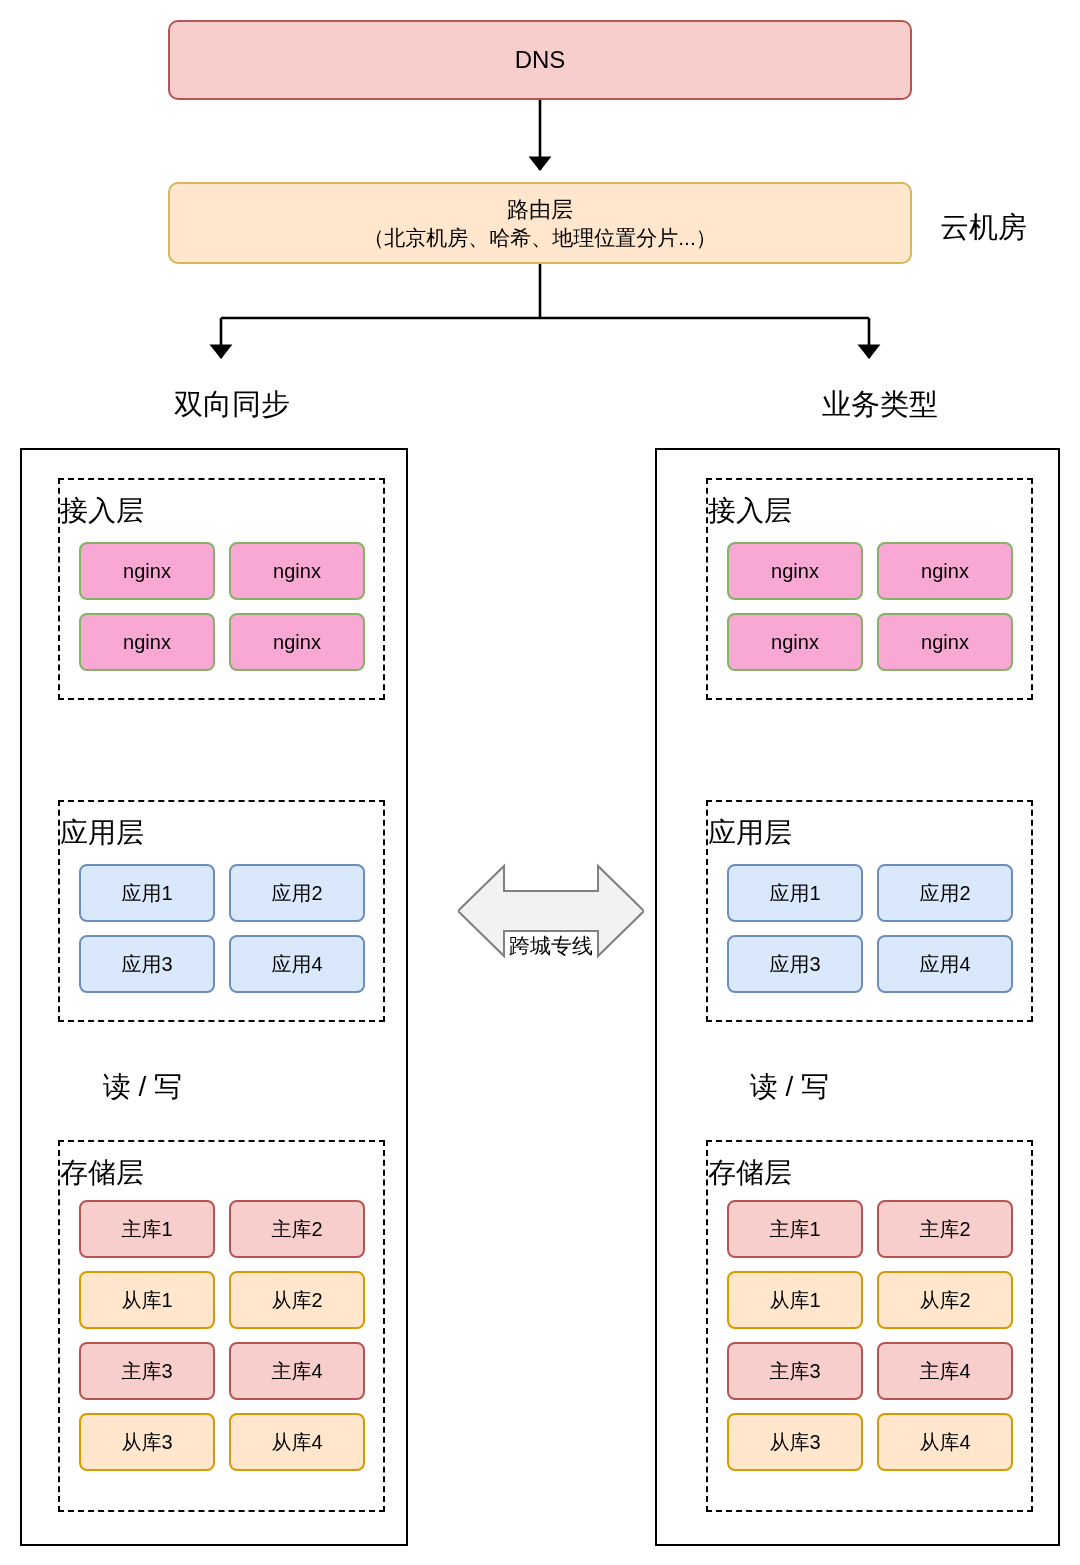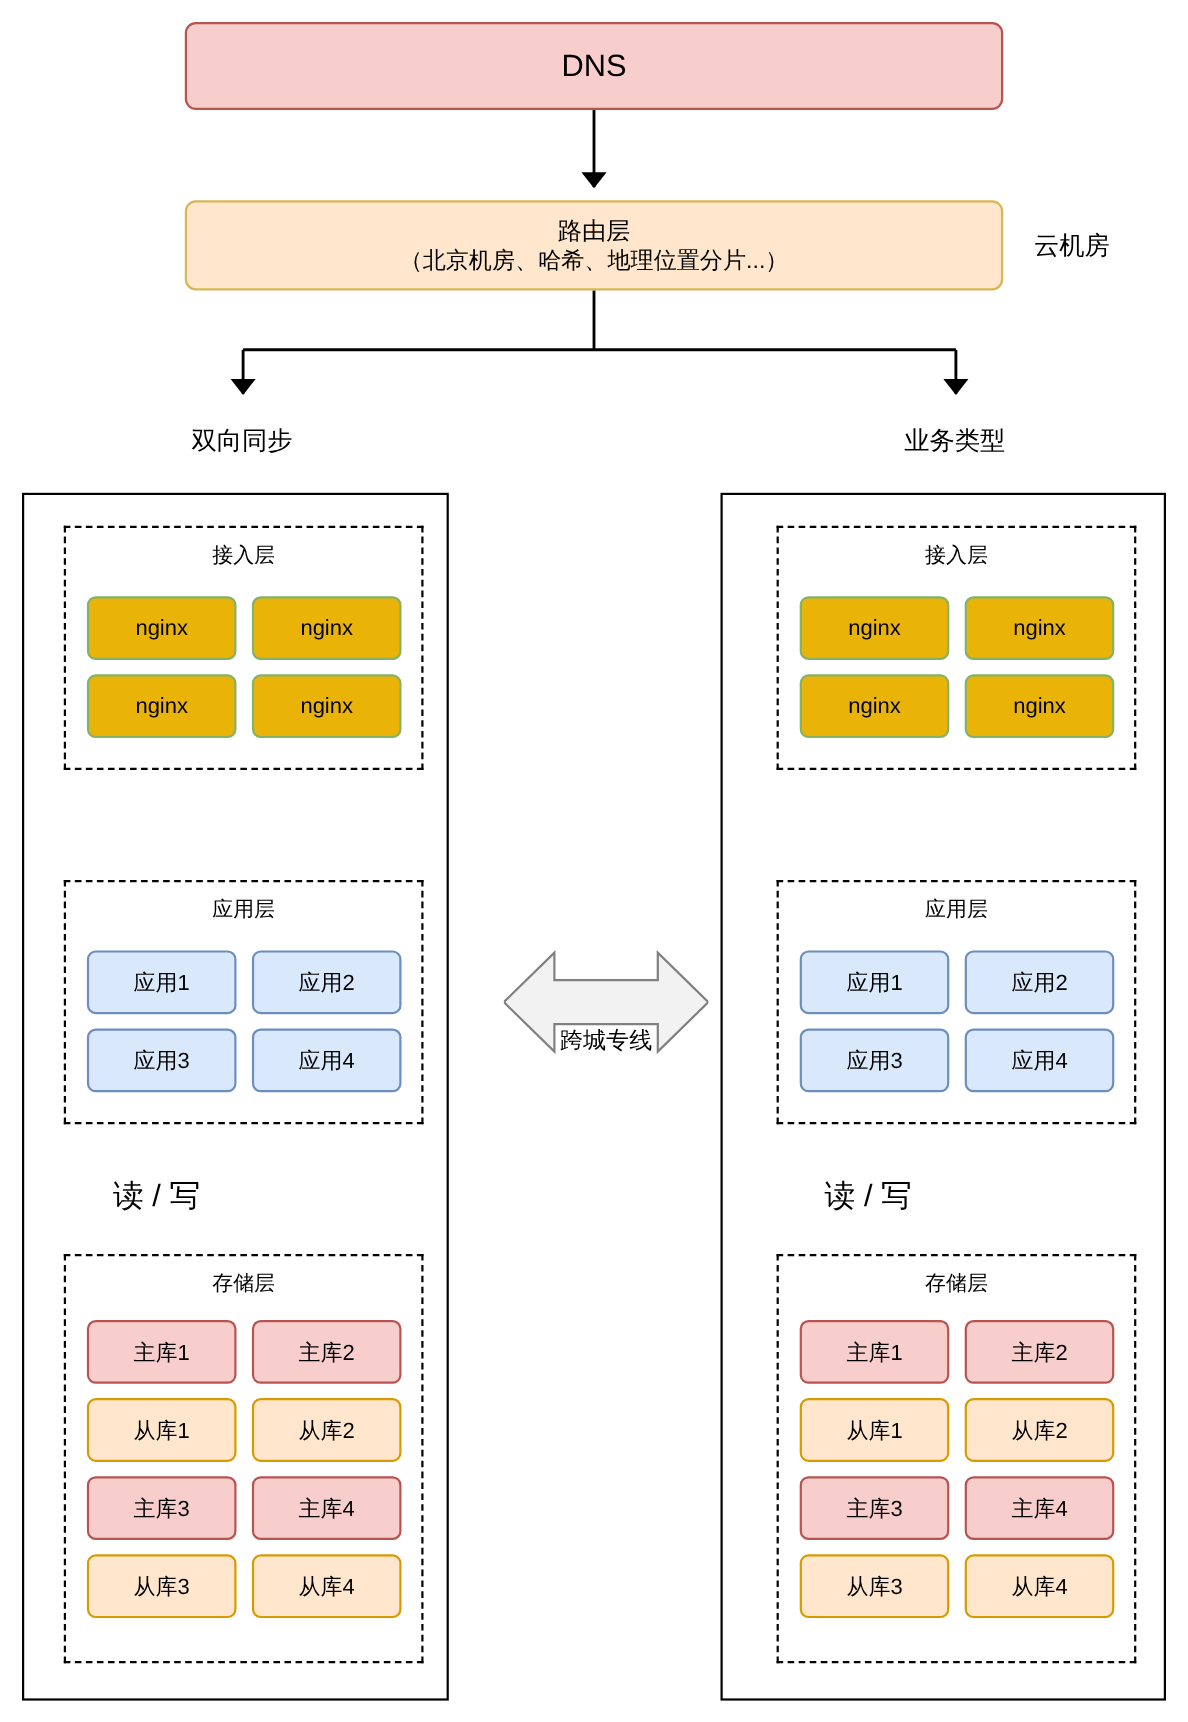--- a/index.html
+++ b/index.html
@@ -29,34 +29,34 @@
     display: flex;
     align-items: center;
     justify-content: center;
     text-align: center;
     line-height: 1.32;
   }
   .dns-box {
     left: 168px; top: 20px; width: 744px; height: 80px;
     background: #f8cecc;
     border-color: #b85450;
-    font-size: 28px;
+    font-size: 24px;
   }
   .router-box {
     left: 168px; top: 182px; width: 744px; height: 82px;
     background: #ffe6cc;
     border-color: #d6b656;
     font-size: 22px;
     flex-direction: column;
   }
   .router-box .l2 { font-size: 21px; }
 
   
   .plain-label {
-    font-size: 23px;
+    font-size: 29px;
     white-space: nowrap;
     color: #000;
   }
   .cloud-idc { left: 940px; top: 208px; }
   .idc-label-bj { left: 174px; top: 385px; }
   .idc-label-sh { left: 822px; top: 385px; }
 
   
   .dc-frame {
     border: 2.5px solid #000000;
@@ -68,38 +68,38 @@
   .dc-frame.right { left: 655px; width: 405px; }
 
   
   .layer-group {
     border: 2.5px dashed #000000;
     background: transparent;
   }
   .layer-title {
     position: absolute;
     left: 0; right: 0;
-    text-align: center;
-    font-size: 19px;
+    text-align: left;
+    font-size: 28px;
     color: #000;
   }
 
   
   .node {
     position: absolute;
     border-radius: 8px;
     border: 2px solid;
     display: flex;
     align-items: center;
     justify-content: center;
     font-size: 20px;
     box-sizing: border-box;
     color: #000;
   }
-  .node.green  { background: #eab308; border-color: #82b366; }
+  .node.green  { background: #f9a8d4; border-color: #82b366; }
   .node.blue   { background: #dae8fc; border-color: #6c8ebf; }
   .node.red    { background: #f8cecc; border-color: #b85450; }
   .node.orange { background: #ffe6cc; border-color: #d79b00; }
 
   
   #wires { position: absolute; left: 0; top: 0; width: 1080px; height: 1565px; pointer-events: none; }
 
   
   .rw-label {
     position: absolute;

